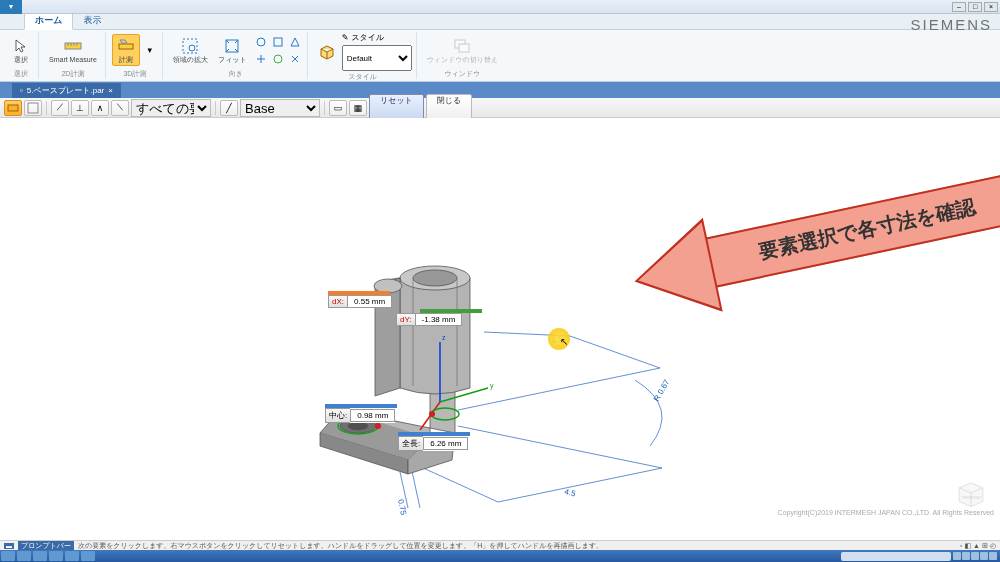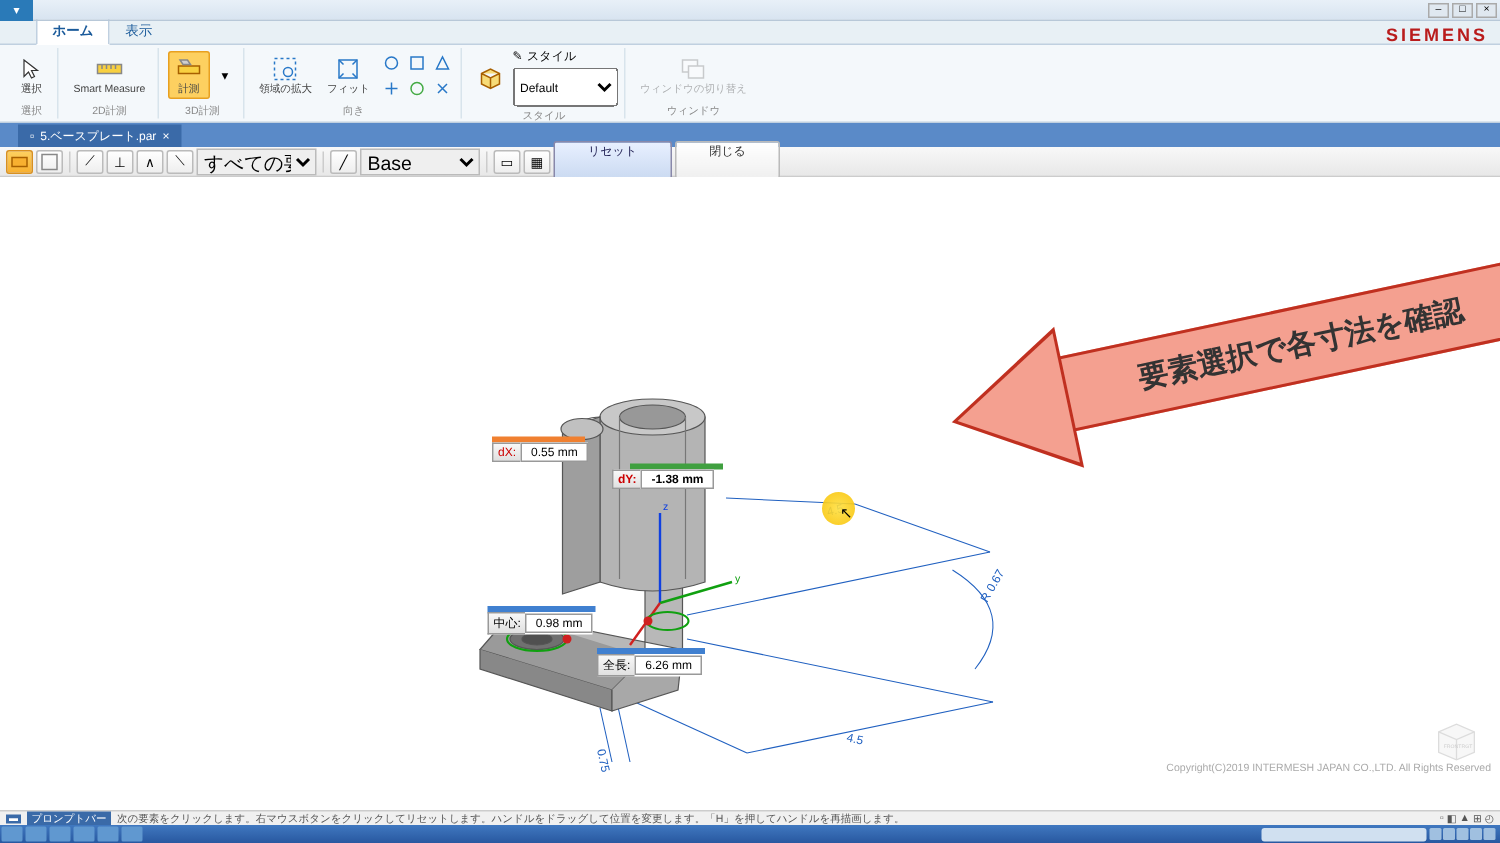--- a/index.html
+++ b/index.html
@@ -9,21 +9,21 @@
 .titlebar { height: 14px; background: linear-gradient(#e8f0f8,#d8e4f0); display: flex; align-items: center; border-bottom: 1px solid #b8c8d8; position: relative; }
 .app-menu-btn { width: 22px; height: 14px; background: #2a7ab8; display: flex; align-items: center; justify-content: center; color: #fff; font-size: 8px; }
 .title-text { position: absolute; left: 50%; transform: translateX(-50%); font-size: 8px; color: #555; }
 .win-controls { margin-left: auto; display: flex; gap: 2px; padding-right: 2px; }
 .win-btn { width: 14px; height: 10px; background: #e0e8f0; border: 1px solid #aaa; font-size: 7px; text-align: center; line-height: 8px; cursor: pointer; }
 
 
 .ribbon-tabs { height: 16px; background: #e8f0f5; display: flex; align-items: flex-end; border-bottom: 1px solid #c0d0e0; padding-left: 24px; }
 .ribbon-tab { padding: 2px 10px; font-size: 9px; color: #1a5a9a; cursor: pointer; }
 .ribbon-tab.active { background: #fff; border: 1px solid #c0d0e0; border-bottom: 1px solid #fff; margin-bottom: -1px; font-weight: bold; }
-.brand { position: absolute; right: 8px; top: 16px; font-size: 12px; font-weight: 700; color: #b91c1c; letter-spacing: 2px; }
+.brand { position: absolute; right: 8px; top: 16px; font-size: 15px; font-weight: 400; color: #737373; letter-spacing: 2px; }
 
 
 .ribbon { height: 52px; background: #f4f8fb; border-bottom: 1px solid #c0d0e0; display: flex; padding: 2px 4px; gap: 2px; }
 .ribbon-group { display: flex; flex-direction: column; align-items: center; padding: 0 4px; border-right: 1px solid #d8e4ec; }
 .ribbon-group:last-child { border-right: none; }
 .rg-body { display: flex; align-items: center; gap: 2px; flex: 1; }
 .rg-label { font-size: 7px; color: #888; padding-top: 1px; }
 .big-btn { display: flex; flex-direction: column; align-items: center; justify-content: center; padding: 2px 4px; cursor: pointer; border-radius: 2px; gap: 1px; }
 .big-btn.active { background: #fdd060; border: 1px solid #e8a020; }
 .big-btn .ico { width: 18px; height: 18px; display: flex; align-items: center; justify-content: center; }
@@ -38,21 +38,21 @@
 .doc-tabs { height: 16px; background: #5a8ac8; display: flex; align-items: center; padding-left: 12px; }
 .doc-tab { background: #3a6aa8; color: #fff; font-size: 8px; padding: 2px 8px; display: flex; align-items: center; gap: 4px; }
 .doc-tab .close { font-size: 8px; cursor: pointer; }
 
 
 .toolbar2 { height: 20px; background: linear-gradient(#f8f8f8,#e8e8e8); border-bottom: 1px solid #ccc; display: flex; align-items: center; padding: 0 4px; gap: 2px; }
 .tb-btn { width: 18px; height: 16px; border: 1px solid #bbb; background: linear-gradient(#fff,#eee); display: flex; align-items: center; justify-content: center; cursor: pointer; border-radius: 2px; font-size: 9px; }
 .tb-btn.active { background: linear-gradient(#fdd060,#f8b030); border-color: #d89020; }
 .tb-sep { width: 1px; height: 14px; background: #ccc; margin: 0 2px; }
 .tb-select { height: 18px; font-size: 13px; border: 1px solid #bbb; }
-.tb-text-btn { height: 28px; padding: 0 22px; font-size: 8px; border: 1px solid #88a; background: linear-gradient(#e8f0ff,#c8d8f0); border-radius: 2px; cursor: pointer; color: #225; }
+.tb-text-btn { height: 28px; padding: 0 10px; font-size: 8px; border: 1px solid #88a; background: linear-gradient(#e8f0ff,#c8d8f0); border-radius: 2px; cursor: pointer; color: #225; }
 .tb-text-btn.alt { background: linear-gradient(#fff,#eee); border-color:#bbb; color:#333; }
 
 
 .canvas { position: absolute; top: 118px; left: 0; right: 0; bottom: 22px; background: #fff; overflow: hidden; }
 
 
 .meas { position: absolute; display: flex; align-items: center; font-size: 8px; background: #fff; }
 .meas .tag { background: linear-gradient(#f8f8f8,#e0e0e0); border: 1px solid #999; padding: 1px 3px; border-right: none; }
 .meas .val { border: 1px solid #999; background: #fff; padding: 1px 6px; min-width: 40px; }
 .meas.red .tag { color: #c00; }
@@ -345,21 +345,21 @@
     <circle cx="152" cy="236" r="3" fill="#d02020"></circle>
   </svg>
 
   <div class="meas-bar orange" style="top:173px; left:328px; width:62px;"></div>
   <div class="meas red" style="top:177px; left:328px;">
     <span class="tag">dX:</span>
     <span class="val">0.55 mm</span>
   </div>
 
   <div class="meas-bar green" style="top:191px; left:420px; width:62px;"></div>
-  <div class="meas red" style="top:195px; left:408px;font-weight:bold;">
+  <div class="meas red" style="top:195px; left:396px;">
     <span class="tag">dY:</span>
     <span class="val">-1.38 mm</span>
   </div>
 
   <div class="meas-bar blue" style="top:286px; left:325px; width:72px;"></div>
   <div class="meas" style="top:290px; left:325px;">
     <span class="tag">中心:</span>
     <span class="val">0.98 mm</span>
   </div>
 

